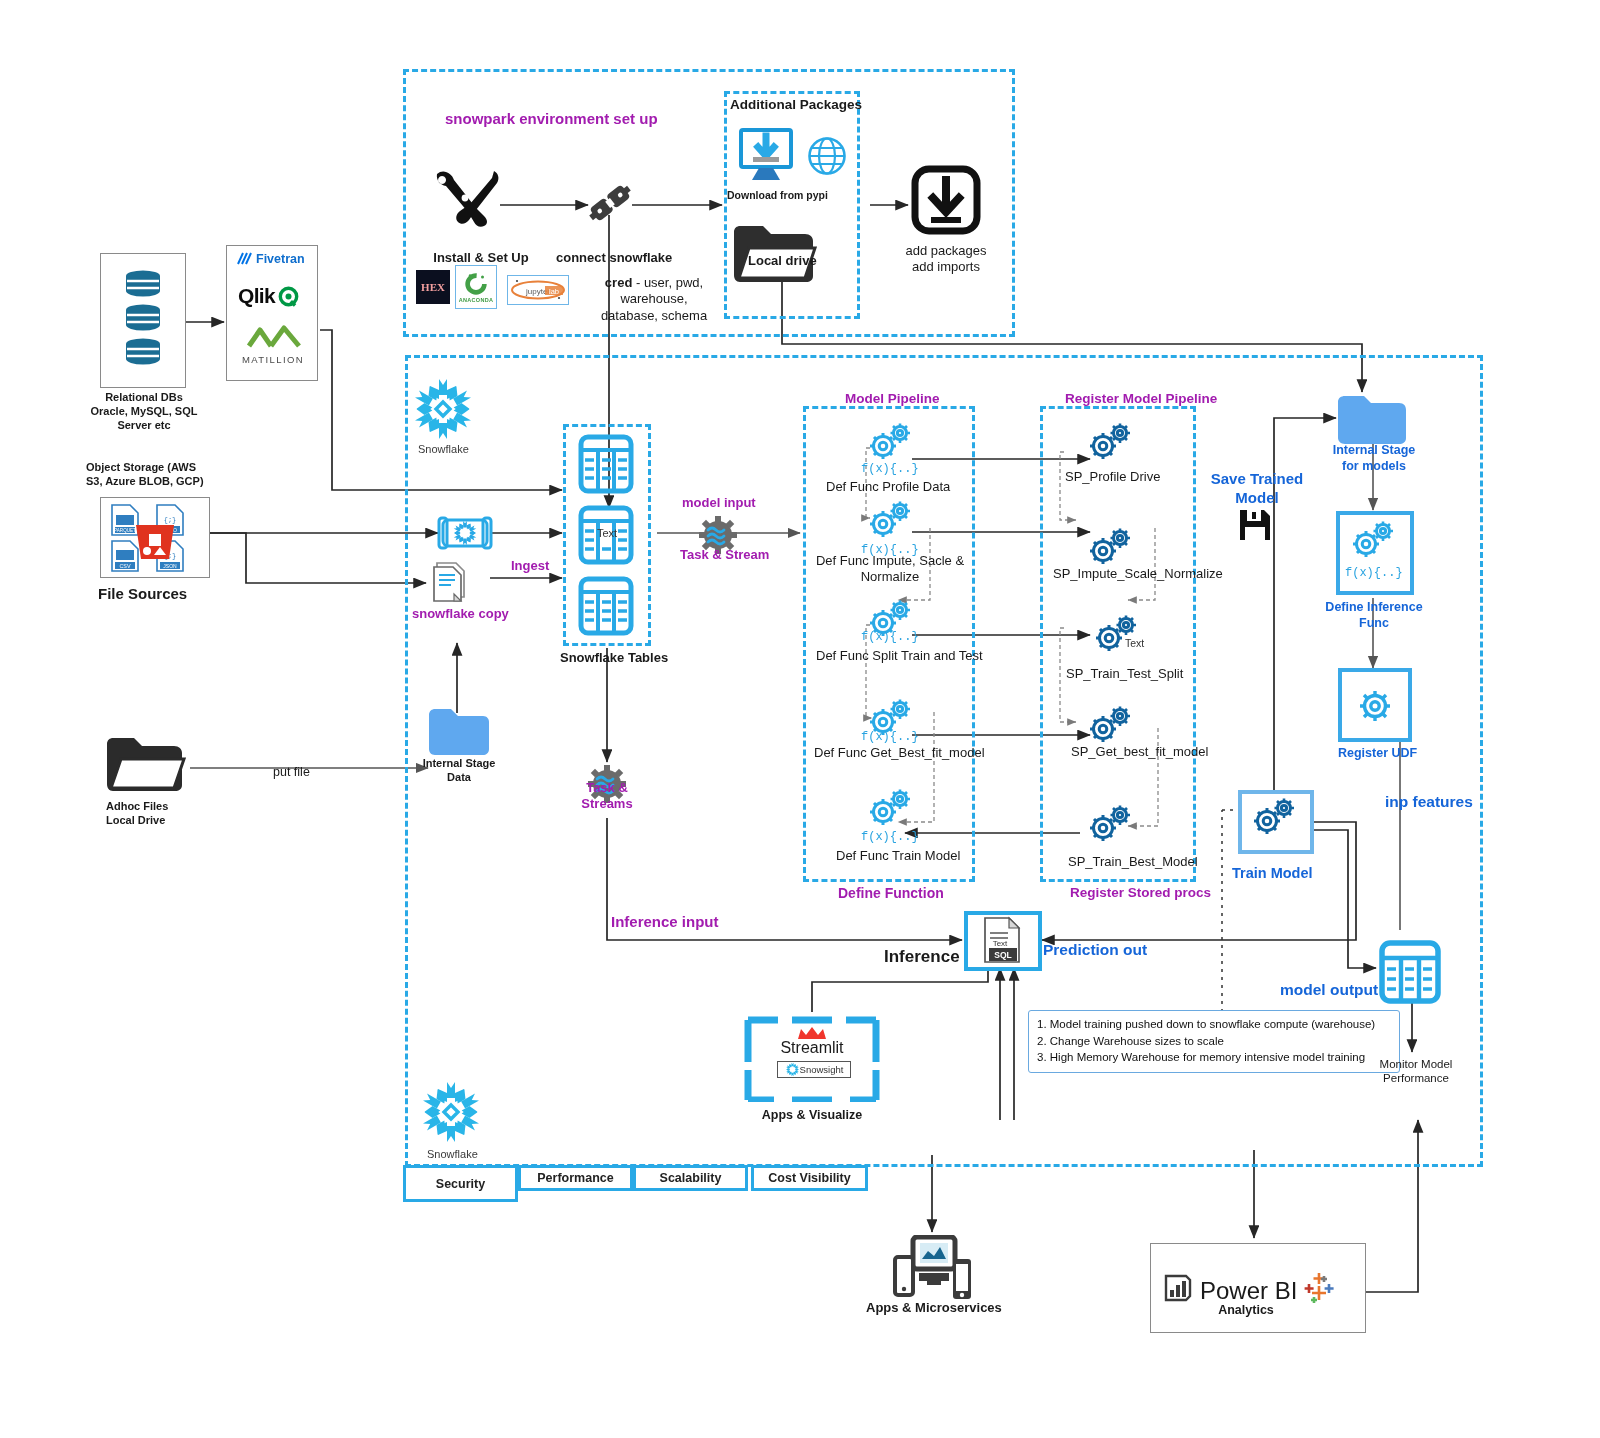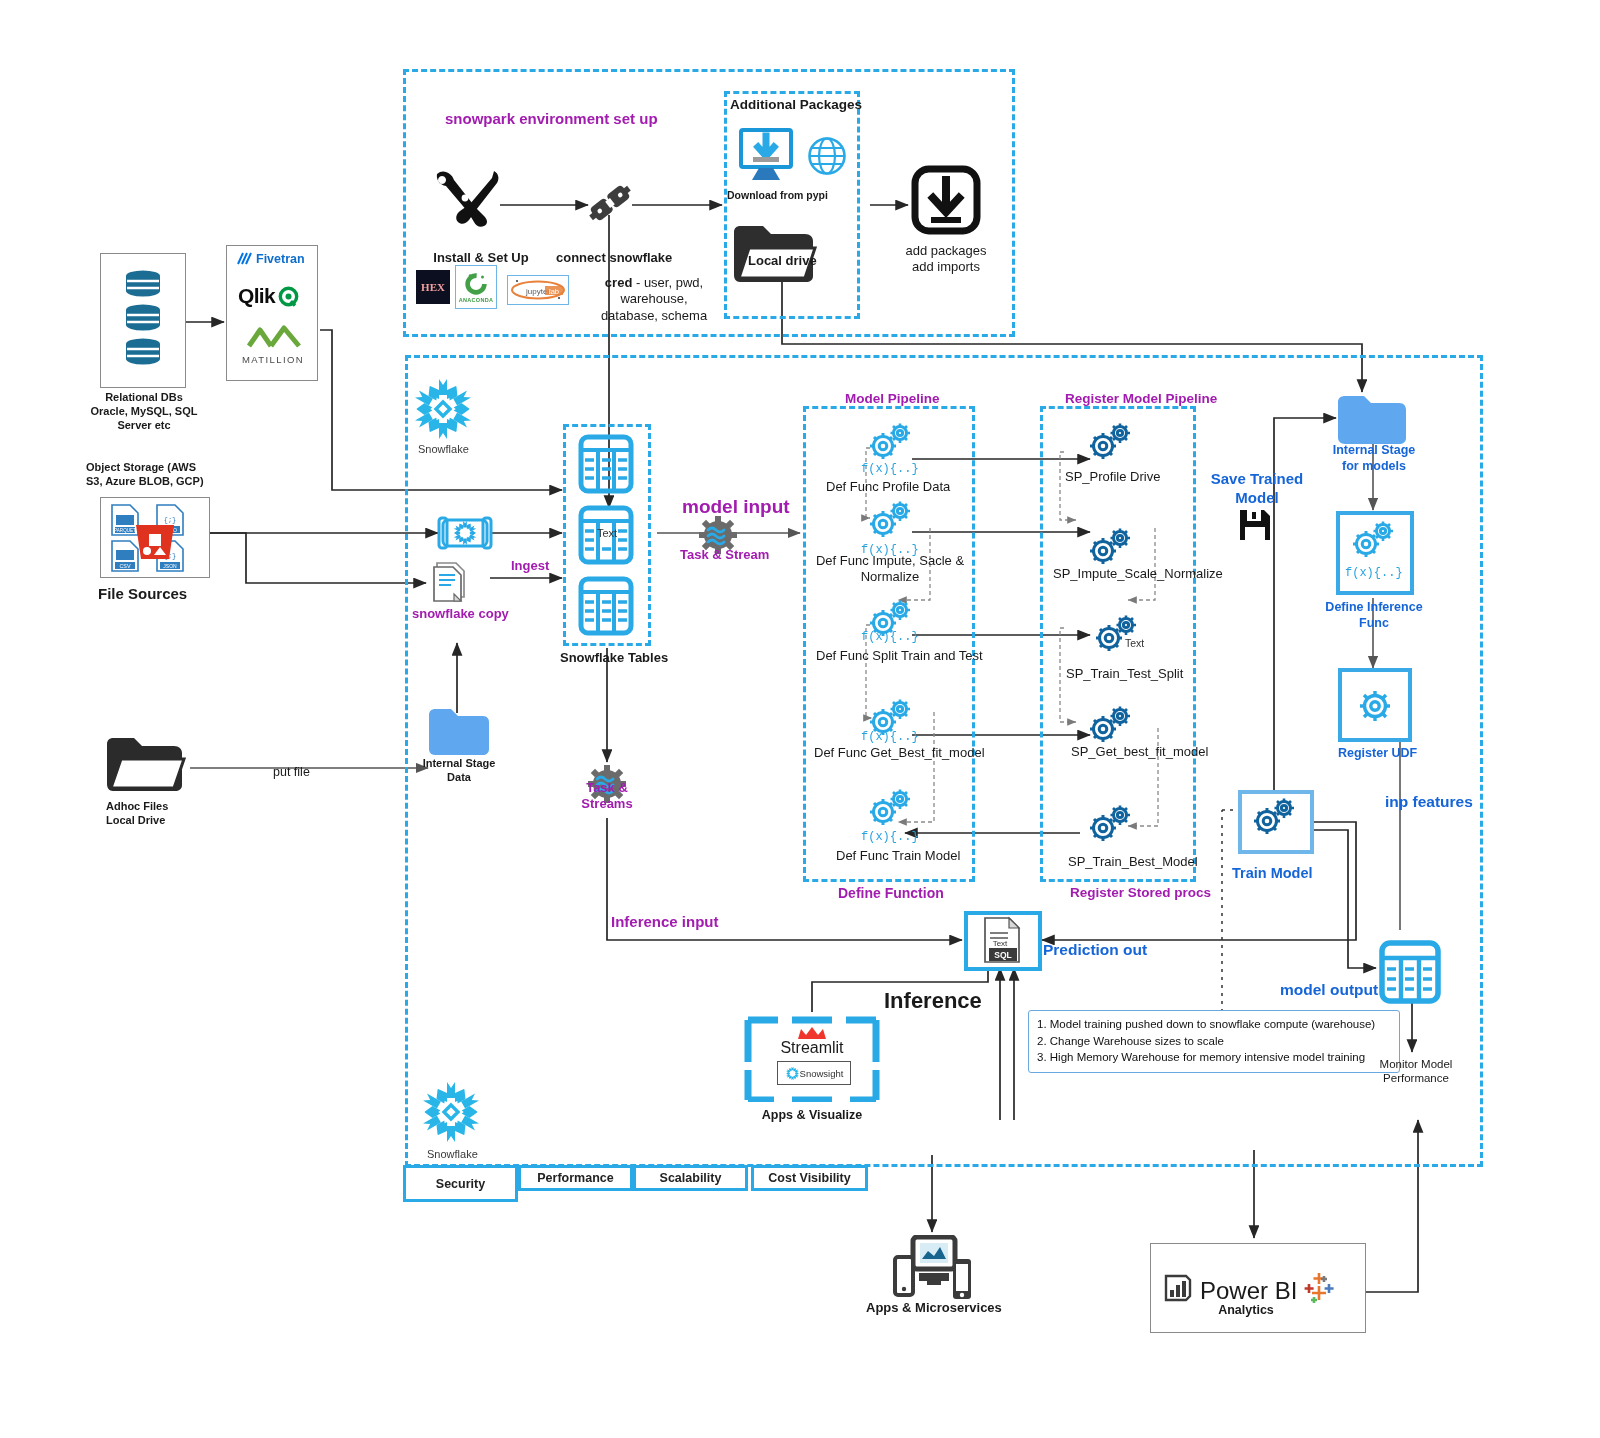--- a/index.html
+++ b/index.html
@@ -495,21 +495,21 @@
     <svg width="56" height="60" viewBox="0 0 56 60">
       <rect x="3" y="3" width="50" height="54" rx="7" fill="none" stroke="#29a9e6" stroke-width="5"></rect>
       <path d="M3,16 H53 M20,16 V57 M36,16 V57" stroke="#29a9e6" stroke-width="4" fill="none"></path>
       <g stroke="#29a9e6" stroke-width="3.4">
         <path d="M7,26 h9 M24,26 h9 M40,26 h9 M7,35 h9 M24,35 h9 M40,35 h9 M7,44 h9 M24,44 h9 M40,44 h9"></path>
       </g>
     </svg>
   </div>
   <div class="lbl lbl-b" style="left:560px; top:650px; font-size:13px;">Snowflake Tables</div>
 
-  <div class="lbl lbl-blue" style="left:682px; top:495px; font-size:19px;">model input</div>
+  <div class="lbl lbl-blue" style="left:682px; top:495px; font-size:13px;">model input</div>
   <div class="abs" style="left:696px; top:515px;">
     <svg width="44" height="40" viewBox="0 0 44 40">
       <g fill="#6b6b6b">
         <circle cx="22" cy="20" r="14"></circle>
         <g>
           <rect x="19" y="1" width="6" height="7"></rect>
             <rect x="19" y="32" width="6" height="7"></rect>
           <rect x="3" y="17" width="7" height="6"></rect>
             <rect x="34" y="17" width="7" height="6"></rect>
           <rect x="7" y="6" width="6" height="6" transform="rotate(-45 10 9)"></rect>
@@ -838,21 +838,21 @@
       <path d="M3,2 h24 l10,10 v34 h-34 z" fill="#fff" stroke="#555" stroke-width="1.7"></path>
       <path d="M27,2 l10,10 h-10 z" fill="#d8d8d8" stroke="#555" stroke-width="1.2"></path>
       <g stroke="#555" stroke-width="1.6">
           <path d="M8,17 h18 M8,22 h18"></path>
         </g>
       <text x="18" y="30" font-size="8" fill="#333" font-family="Liberation Sans, sans-serif" text-anchor="middle">Text</text>
       <rect x="7" y="32" width="28" height="13" fill="#3b3b3b"></rect>
       <text x="21" y="42" font-size="8.5" fill="#fff" font-family="Liberation Sans, sans-serif" font-weight="bold" text-anchor="middle">SQL</text>
     </svg>
   </div>
-  <div class="lbl lbl-b" style="left:884px; top:946px; font-size:22px;margin-top:41px;">Inference</div>
+  <div class="lbl lbl-b" style="left:884px; top:946px; font-size:17px;">Inference</div>
   <div class="lbl lbl-blue2" style="left:1043px; top:940px; font-size:15.5px;">Prediction out</div>
 
   <div class="abs" style="left:744px; top:1012px; width:136px; height:90px;">
     <svg width="136" height="90" viewBox="0 0 136 90">
       <g stroke="#29a9e6" stroke-width="7" fill="none" stroke-linecap="butt">
         <path d="M4,8 L4,50"></path>
           <path d="M4,8 L34,8"></path>
         <path d="M132,8 L132,50"></path>
           <path d="M132,8 L102,8"></path>
         <path d="M4,58 L4,88"></path>
@@ -863,21 +863,21 @@
         <path d="M48,88 L88,88"></path>
       </g>
     </svg>
   </div>
   <div class="abs" style="left:797px; top:1026px;">
     <svg width="30" height="16" viewBox="0 0 30 16">
       <path d="M1,13 L4,3 L9,9 L15,1 L21,9 L26,3 L29,13 Z" fill="#f0352c"></path>
     </svg>
   </div>
   <div class="lbl ctr" style="left:762px; top:1038px; width:100px; font-size:16px; color:#1b1b1b;">Streamlit</div>
-  <div class="tile" style="left:777px; top:1061px; width:74px; height:24px; border:1px solid #555; gap:0;">
+  <div class="tile" style="left:777px; top:1061px; width:74px; height:17px; border:1px solid #555; gap:0;">
     <svg width="15" height="15" viewBox="0 0 24 24">
         <g fill="#29b5e8" transform="translate(12,12) scale(0.42)">
       <g id="mini3">
             <path d="M-4,-26 L0,-21 L4,-26 L4,-12 L-4,-12 Z"></path>
             <path d="M-12,-20 L-4,-17 L-4,-9 L-12,-12 Z"></path>
             <path d="M12,-20 L4,-17 L4,-9 L12,-12 Z"></path>
           </g>
       <use href="#mini3" transform="rotate(60)"></use>
           <use href="#mini3" transform="rotate(120)"></use>
       <use href="#mini3" transform="rotate(180)"></use>

